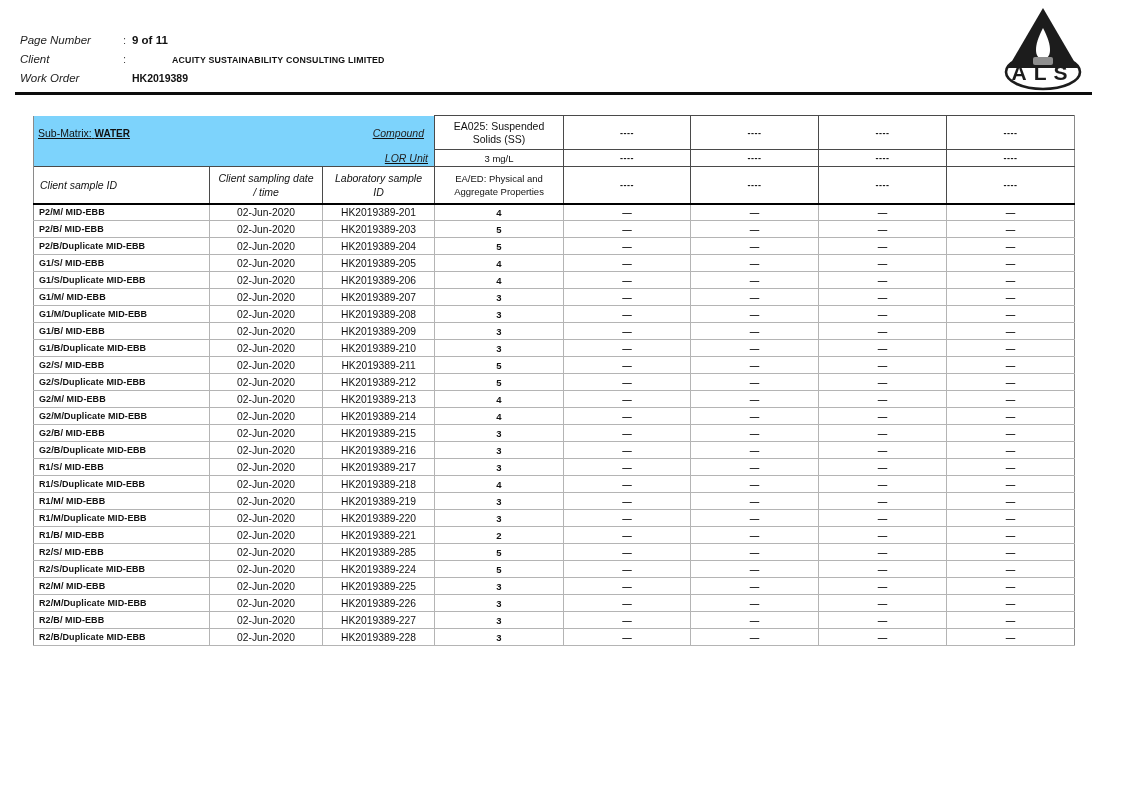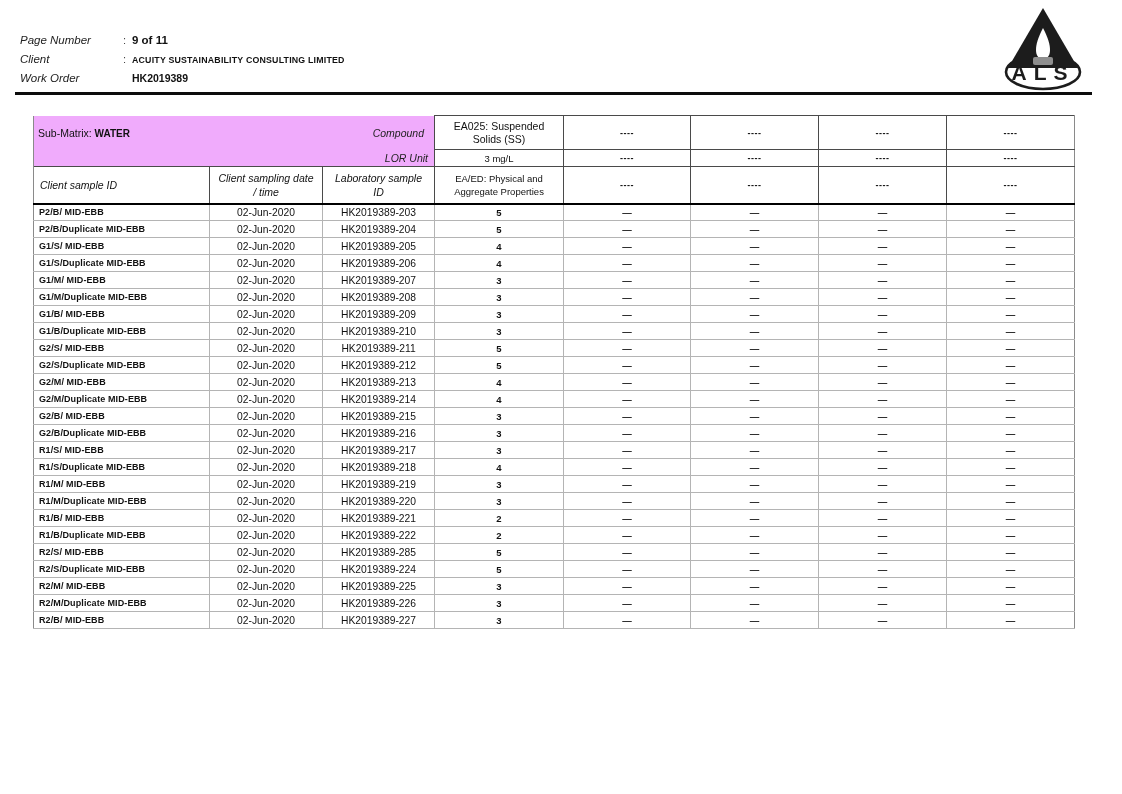--- a/index.html
+++ b/index.html
@@ -5,35 +5,35 @@
   * { margin:0; padding:0; box-sizing:border-box; }
   html,body { width:1122px; height:794px; background:#ffffff; font-family:"Liberation Sans", sans-serif; color:#111; }
   .page { position:relative; width:1122px; height:756px; background:#fff; overflow:hidden; }
 
   
   .hdr { position:absolute; left:20px; top:34px; }
   .hdr-row { display:flex; align-items:baseline; height:19px; }
   .hdr-label { width:103px; font-style:italic; font-size:11.5px; color:#222; }
   .hdr-sep { width:9px; font-size:11px; color:#444; }
   .hdr-val { font-weight:bold; font-size:11.5px; }
-  .hdr-val.small { font-size:8.8px; letter-spacing:0.2px; }
+  .hdr-val.small { font-size:8.8px; letter-spacing:0.2px;margin-left:40px; }
   .hdr-val.mono-num { font-size:10.5px; }
 
   .logo { position:absolute; left:993px; top:6px; width:100px; height:86px; }
 
   .rule-top { position:absolute; left:15px; top:92px; width:1077px; height:3px; background:#0c0c0c; }
   .rule-bottom { position:absolute; left:15px; top:768px; width:1077px; height:3.5px; background:#0c0c0c; }
 
   
   .tablewrap { position:absolute; left:33px; top:115px; }
   table { border-collapse:collapse; table-layout:fixed; width:1041px; }
   td { overflow:hidden; vertical-align:middle; }
 
   
-  .free { border:none; background:#f0abfc; }
+  .free { border:none; background:#7dd3fc;text-decoration:underline; }
   .subrow { display:flex; justify-content:space-between; align-items:center; padding:0 4px 0 4px; }
   .submatrix { font-size:10.5px; }
   .submatrix b { font-size:10px; }
   .it-label { font-style:italic; font-size:10.5px; color:#222; text-align:right; padding-right:6px; }
 
   
   .hbox { border:1px solid #4a4a4a; text-align:center; }
   .compound-cell { font-weight:normal; font-size:10.5px; line-height:13px; }
   .lor-cell { font-size:9.5px; }
   .method-cell { font-size:9.5px; line-height:13px; }
@@ -146,20 +146,30 @@
           <div>Aggregate Properties</div>
         </td>
         <td class="hbox ph">----</td>
         <td class="hbox ph">----</td>
         <td class="hbox ph">----</td>
         <td class="hbox ph">----</td>
       </tr>
       </tbody>
         <tbody>
           <tr>
+            <td class="td-id">P2/M/ MID-EBB</td>
+            <td class="td-date">02-Jun-2020</td>
+            <td class="td-lab">HK2019389-201</td>
+            <td class="td-val">4</td>
+            <td class="td-dash">—</td>
+            <td class="td-dash">—</td>
+            <td class="td-dash">—</td>
+            <td class="td-dash">—</td>
+          </tr>
+          <tr>
             <td class="td-id">P2/B/ MID-EBB</td>
             <td class="td-date">02-Jun-2020</td>
             <td class="td-lab">HK2019389-203</td>
             <td class="td-val">5</td>
             <td class="td-dash">—</td>
             <td class="td-dash">—</td>
             <td class="td-dash">—</td>
             <td class="td-dash">—</td>
           </tr>
           <tr>
@@ -336,30 +346,20 @@
             <td class="td-id">R1/B/ MID-EBB</td>
             <td class="td-date">02-Jun-2020</td>
             <td class="td-lab">HK2019389-221</td>
             <td class="td-val">2</td>
             <td class="td-dash">—</td>
             <td class="td-dash">—</td>
             <td class="td-dash">—</td>
             <td class="td-dash">—</td>
           </tr>
           <tr>
-            <td class="td-id">R1/B/Duplicate MID-EBB</td>
-            <td class="td-date">02-Jun-2020</td>
-            <td class="td-lab">HK2019389-222</td>
-            <td class="td-val">2</td>
-            <td class="td-dash">—</td>
-            <td class="td-dash">—</td>
-            <td class="td-dash">—</td>
-            <td class="td-dash">—</td>
-          </tr>
-          <tr>
             <td class="td-id">R2/S/ MID-EBB</td>
             <td class="td-date">02-Jun-2020</td>
             <td class="td-lab">HK2019389-285</td>
             <td class="td-val">5</td>
             <td class="td-dash">—</td>
             <td class="td-dash">—</td>
             <td class="td-dash">—</td>
             <td class="td-dash">—</td>
           </tr>
           <tr>
@@ -389,20 +389,30 @@
             <td class="td-val">3</td>
             <td class="td-dash">—</td>
             <td class="td-dash">—</td>
             <td class="td-dash">—</td>
             <td class="td-dash">—</td>
           </tr>
           <tr>
             <td class="td-id">R2/B/ MID-EBB</td>
             <td class="td-date">02-Jun-2020</td>
             <td class="td-lab">HK2019389-227</td>
+            <td class="td-val">3</td>
+            <td class="td-dash">—</td>
+            <td class="td-dash">—</td>
+            <td class="td-dash">—</td>
+            <td class="td-dash">—</td>
+          </tr>
+          <tr>
+            <td class="td-id">R2/B/Duplicate MID-EBB</td>
+            <td class="td-date">02-Jun-2020</td>
+            <td class="td-lab">HK2019389-228</td>
             <td class="td-val">3</td>
             <td class="td-dash">—</td>
             <td class="td-dash">—</td>
             <td class="td-dash">—</td>
             <td class="td-dash">—</td>
           </tr>
         </tbody>
     </table>
   </div>
 

